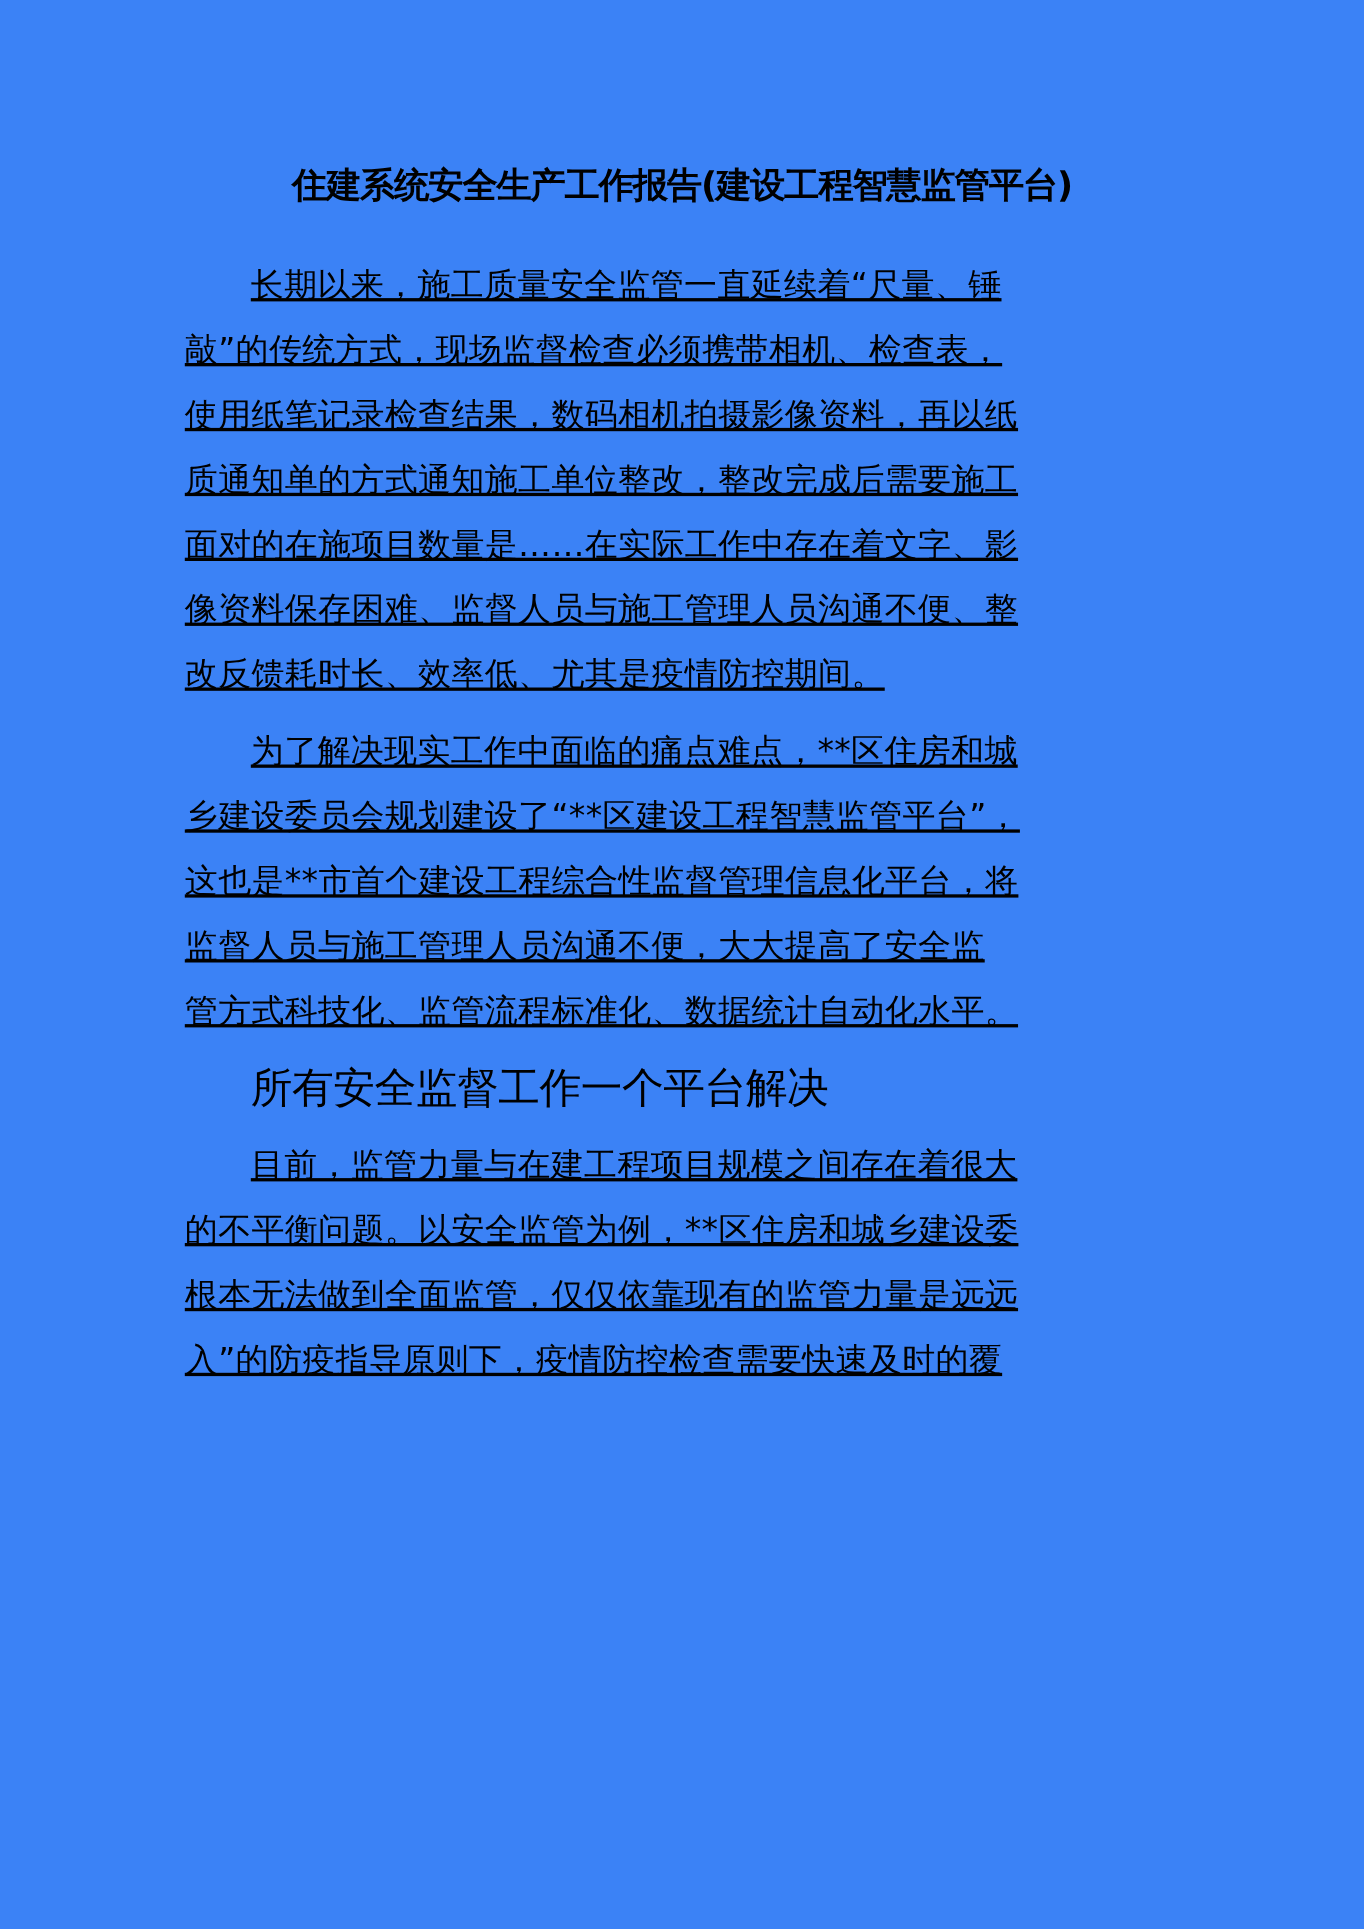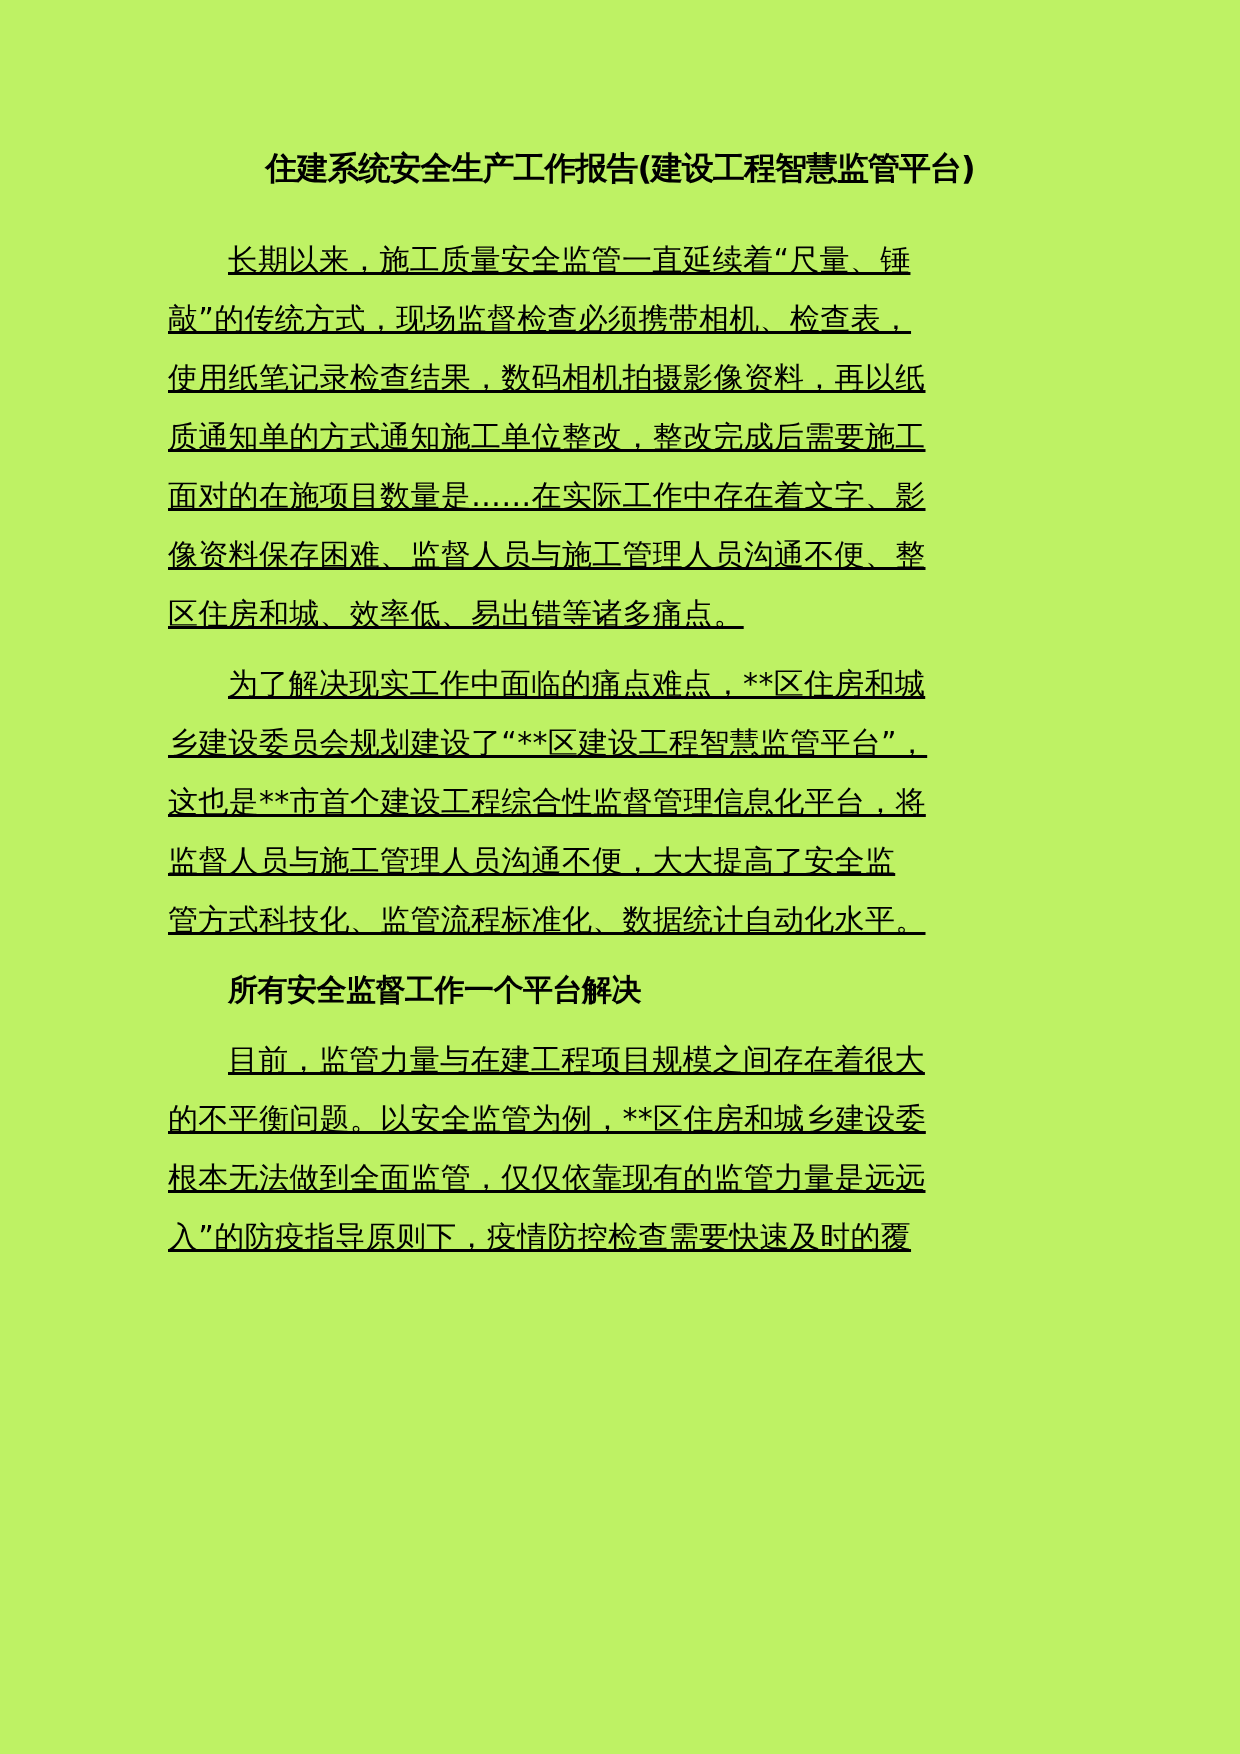--- a/index.html
+++ b/index.html
@@ -14,21 +14,21 @@
       overflow: hidden;
       color: #000000;
       font-family: "DejaVu Sans", "Liberation Sans", sans-serif;
     }
     .page {
       position: absolute;
       left: 0;
       top: 0;
       width: 1240px;
       height: 1754px;
-      background: #bef264;
+      background: #3b82f6;
     }
     .title {
       position: absolute;
       left: 0;
       top: 145px;
       width: 1240px;
       text-align: center;
       font-size: 32px;
       font-weight: bold;
       letter-spacing: -1px;
@@ -53,22 +53,22 @@
       letter-spacing: 0.3px;
       text-decoration: underline;
     }
     .line.indent {
       padding-left: 60px;
     }
     .heading {
       display: block;
       height: 59px;
       line-height: 59px;
-      font-size: 30px;
-      font-weight: bold;
+      font-size: 38px;
+      font-weight: normal;
       padding-left: 60px;
       white-space: nowrap;
       letter-spacing: -0.5px;
     }
     .para-gap {
       height: 11px;
     }
   </style>
 </head>
 <body>
@@ -79,21 +79,21 @@
 
   <div class="body-area">
 
     <div class="para">
       <span class="line indent">长期以来，施工质量安全监管一直延续着“尺量、锤</span>
       <span class="line">敲”的传统方式，现场监督检查必须携带相机、检查表，</span>
       <span class="line">使用纸笔记录检查结果，数码相机拍摄影像资料，再以纸</span>
       <span class="line">质通知单的方式通知施工单位整改，整改完成后需要施工</span>
       <span class="line">面对的在施项目数量是……在实际工作中存在着文字、影</span>
       <span class="line">像资料保存困难、监督人员与施工管理人员沟通不便、整</span>
-      <span class="line">区住房和城、效率低、易出错等诸多痛点。</span>
+      <span class="line">改反馈耗时长、效率低、尤其是疫情防控期间。</span>
     </div>
 
     <div class="para-gap"></div>
 
     <div class="para">
       <span class="line indent">为了解决现实工作中面临的痛点难点，**区住房和城</span>
       <span class="line">乡建设委员会规划建设了“**区建设工程智慧监管平台”，</span>
       <span class="line">这也是**市首个建设工程综合性监督管理信息化平台，将</span>
       <span class="line">监督人员与施工管理人员沟通不便，大大提高了安全监</span>
       <span class="line">管方式科技化、监管流程标准化、数据统计自动化水平。</span>

